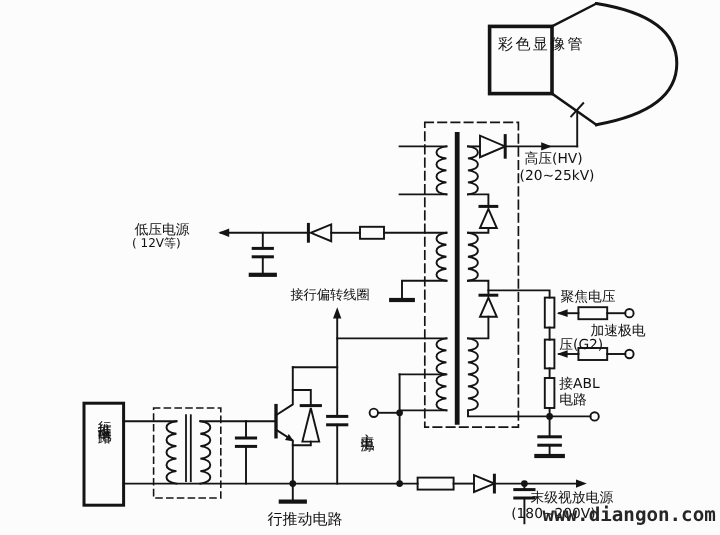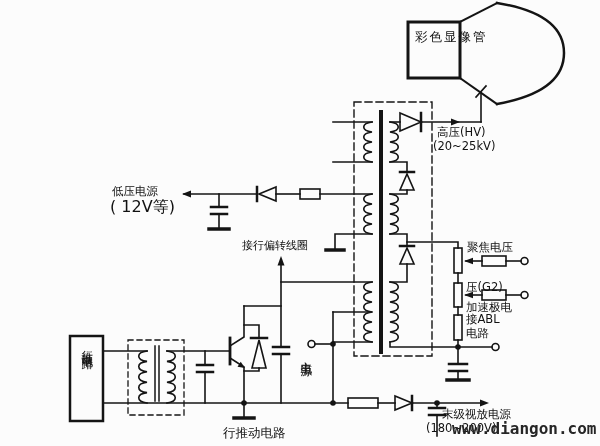--- a/index.html
+++ b/index.html
@@ -172,26 +172,26 @@
 
     </g>
   </svg>
 
   <div class="lbl" style="left:415px;top:30px;font-size:12.5px;letter-spacing:2px;">彩色显像管</div>
 
   <div class="lbl" style="left:437px;top:126px;font-size:11.5px;">高压(HV)</div>
   <div class="lbl" style="left:433px;top:140px;font-size:11.5px;">(20~25kV)</div>
 
   <div class="lbl" style="left:112px;top:185px;font-size:11.5px;">低压电源</div>
-  <div class="lbl" style="left:110px;top:198px;font-size:16px;">( 12V等)</div>
+  <div class="lbl" style="left:110px;top:198px;font-size:10px;">( 12V等)</div>
 
   <div class="lbl" style="left:242px;top:240px;font-size:11px;">接行偏转线圈</div>
 
   <div class="lbl" style="left:467px;top:241px;font-size:11.5px;">聚焦电压</div>
-  <div class="lbl" style="left:466px;top:269px;font-size:11.5px;margin-top:32px;">加速极电</div>
+  <div class="lbl" style="left:492px;top:269px;font-size:11.5px;">加速极电</div>
   <div class="lbl" style="left:466px;top:281px;font-size:11.5px;">压(G2)</div>
   <div class="lbl" style="left:466px;top:313px;font-size:11.5px;">接ABL</div>
   <div class="lbl" style="left:466px;top:327px;font-size:11.5px;">电路</div>
 
 
   <div class="lbl v" style="left:299px;top:352px;font-size:11.5px;height:50px;">主电源</div>
 
   <div class="lbl v" style="left:80px;top:341px;font-size:11.5px;height:78px;">行推动电路</div>
 
 

